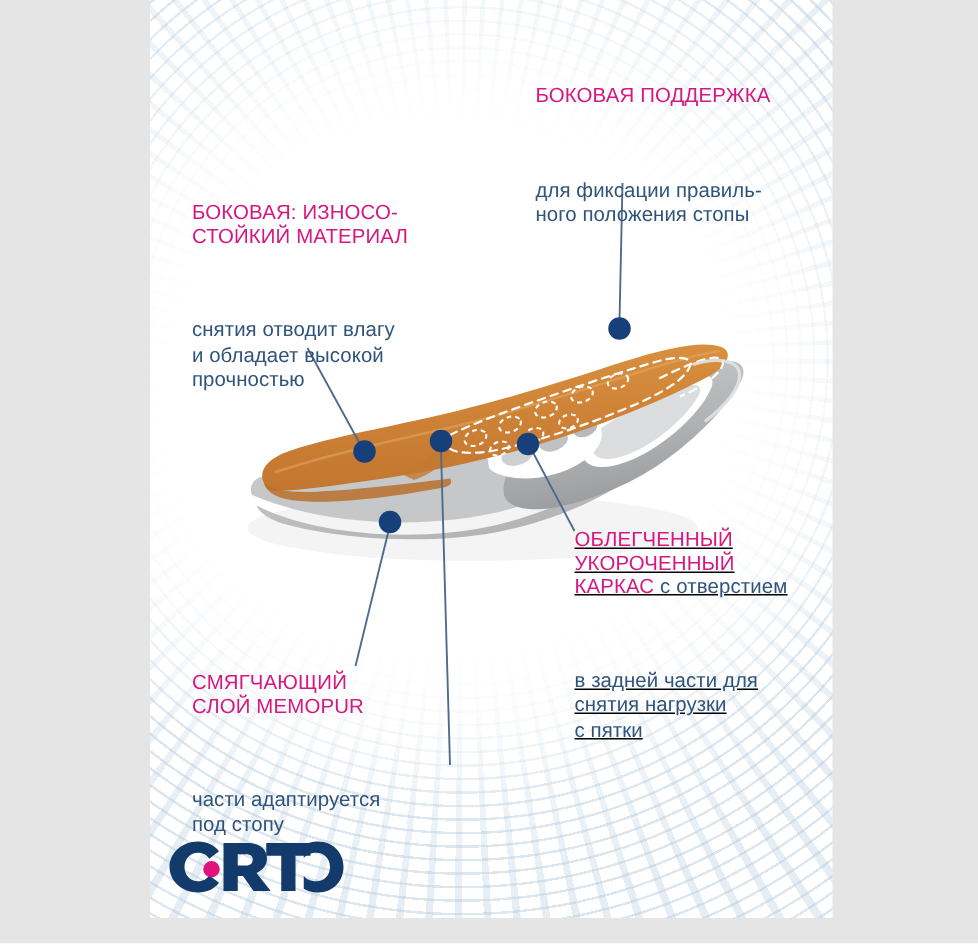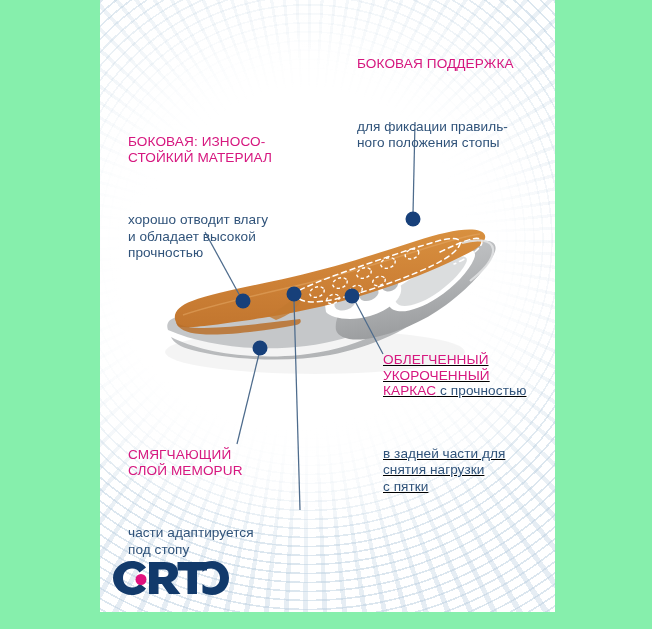--- a/index.html
+++ b/index.html
@@ -1,18 +1,18 @@
 <!DOCTYPE html>
 <html><head>
 <meta charset="utf-8">
 <style>
   html,body{margin:0;padding:0;background:#ffffff;}
   body{width:652px;height:629px;font-family:"Liberation Sans",sans-serif;overflow:hidden;}
 
-  #stage{position:relative;width:652px;height:629px;background:#86efac;overflow:hidden;}
+  #stage{position:relative;width:652px;height:629px;background:#e5e5e5;overflow:hidden;}
 
   
   #bg-panel{
     position:absolute;left:100px;top:0;width:455px;height:612px;
     background:#ffffff;
     overflow:hidden;
   }
   #bg-panel .halo{
     position:absolute;left:-160px;top:-130px;width:800px;height:880px;
     background:
@@ -233,29 +233,29 @@
 
   <div class="callout" id="c-lateral">
     <div class="hd">БОКОВАЯ ПОДДЕРЖКА</div>
     <div class="bd">для фиксации правиль-
 ного положения стопы</div>
   </div>
 
   <div class="callout" id="c-cover">
     <div class="hd">БОКОВАЯ: ИЗНОСО-
 СТОЙКИЙ МАТЕРИАЛ</div>
-    <div class="bd">хорошо отводит влагу
+    <div class="bd">снятия отводит влагу
 и обладает высокой
 прочностью</div>
   </div>
 
   <div class="callout" id="c-frame">
     <div class="hd"><span>ОБЛЕГЧЕННЫЙ
 УКОРОЧЕННЫЙ
-КАРКАС</span><span class="inl"> с прочностью</span></div>
+КАРКАС</span><span class="inl"> с отверстием</span></div>
     <div class="bd">в задней части для
 снятия нагрузки
 с пятки</div>
   </div>
 
   <div class="callout" id="c-memopur">
     <div class="hd">СМЯГЧАЮЩИЙ
 СЛОЙ MEMOPUR</div>
     <div class="bd">части адаптируется
 под стопу</div>

